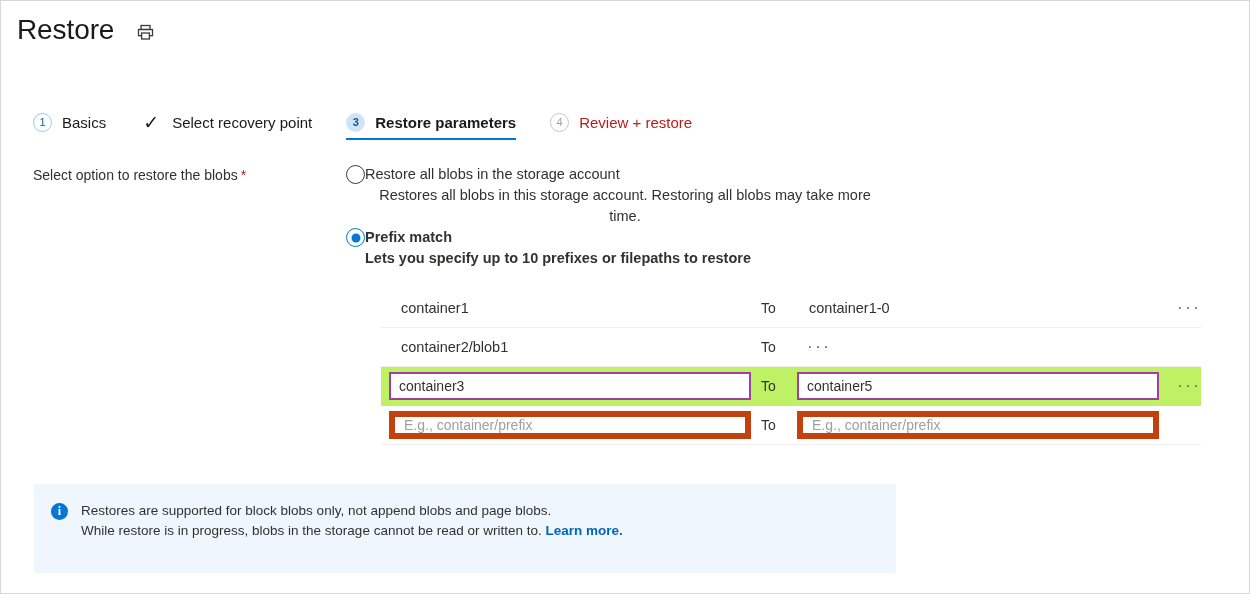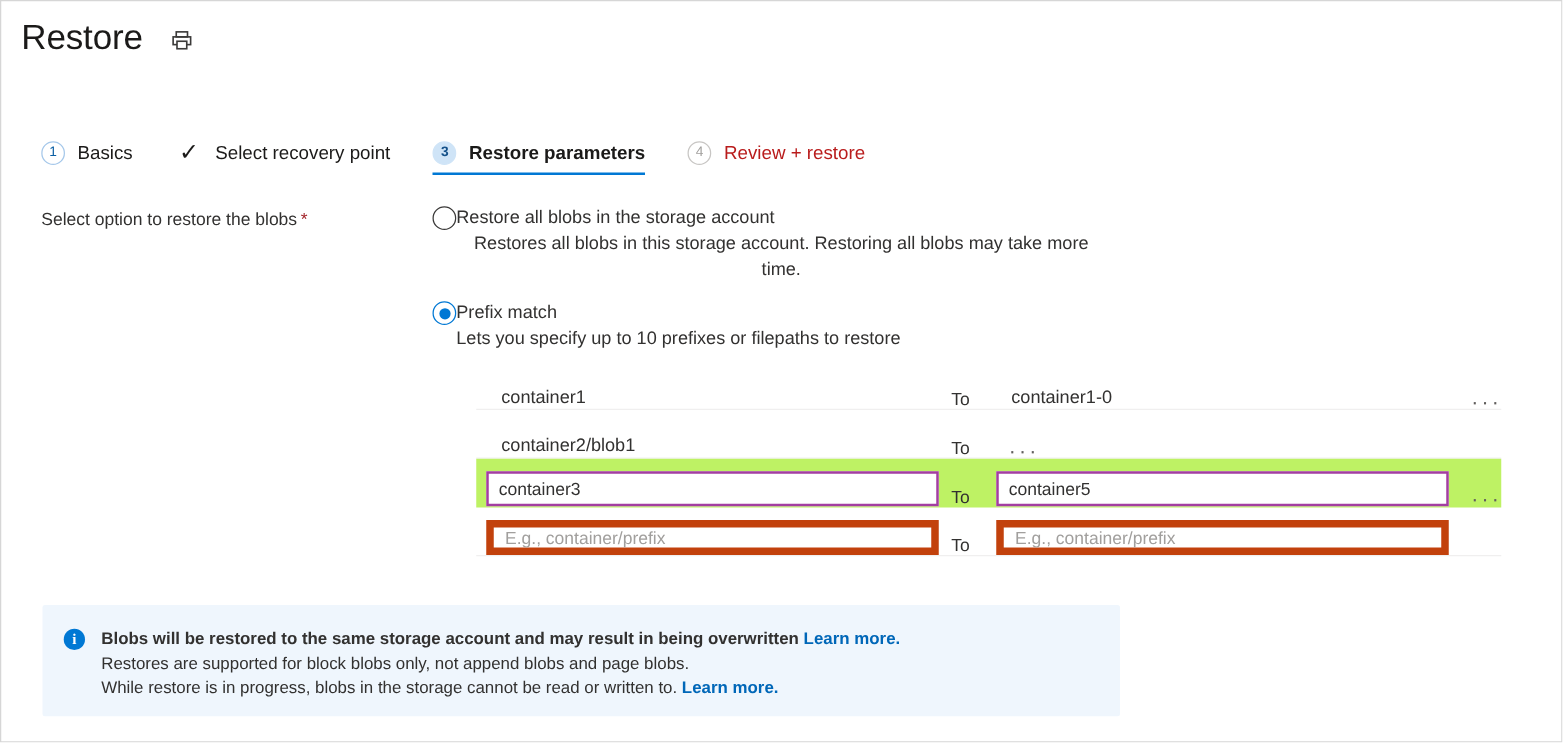--- a/index.html
+++ b/index.html
@@ -141,21 +141,21 @@
     left: 345px;
     top: 163px;
     width: 560px;
   }
   .option {
     display: flex;
     align-items: flex-start;
     cursor: pointer;
   }
   .option + .option {
-    margin-top: 13px;
+    font-weight: bold;
   }
   .radio {
     width: 19px;
     height: 19px;
     border-radius: 50%;
     border: 1.4px solid #3b3a39;
     box-sizing: border-box;
     flex: 0 0 auto;
     margin-top: 1px;
     position: relative;
@@ -192,21 +192,21 @@
 
   
   .prefix-table {
     position: absolute;
     left: 380px;
     top: 288px;
     width: 820px;
   }
   .prow {
     display: flex;
-    align-items: flex-end;
+    align-items: center;
     height: 39px;
     border-bottom: 1px solid #f0efef;
     box-sizing: border-box;
   }
   .prow.active {
     background: #bef264;
     border-bottom-color: transparent;
   }
   .prow.last {
     border-bottom: 1px solid #f0efef;
@@ -434,23 +434,20 @@
         <input class="txt" type="text" placeholder="E.g., container/prefix" style="">
       </div>
       <div class="cell-menu"></div>
     </div>
 
   </div>
 
   <div class="banner">
     <div class="info-icon">i</div>
     <div class="banner-body">
-      <div class="banner-line1">
-        <span>Blobs will be restored to the same storage account and may result in being overwritten </span><a class="lnk">Learn more.</a>
-      </div>
       <div>
         <span>Restores are supported for block blobs only, not append blobs and page blobs.</span>
       </div>
       <div>
         <span>While restore is in progress, blobs in the storage cannot be read or written to. </span><a class="lnk bold">Learn more.</a>
       </div>
     </div>
   </div>
 
 </div>

